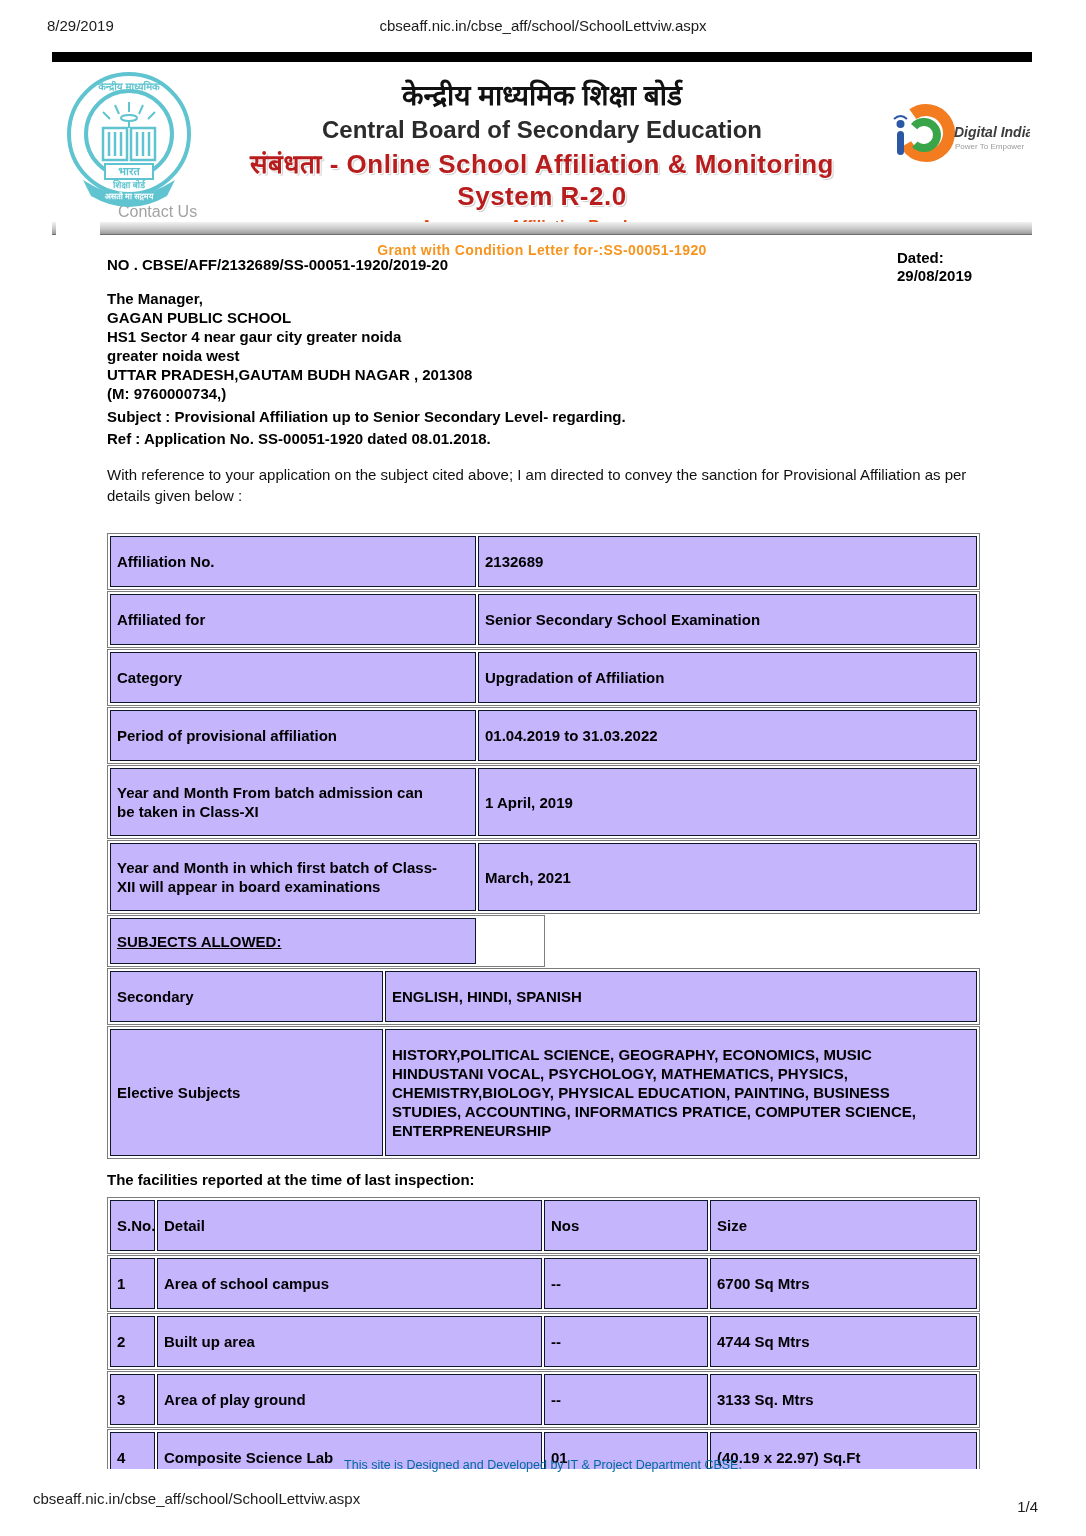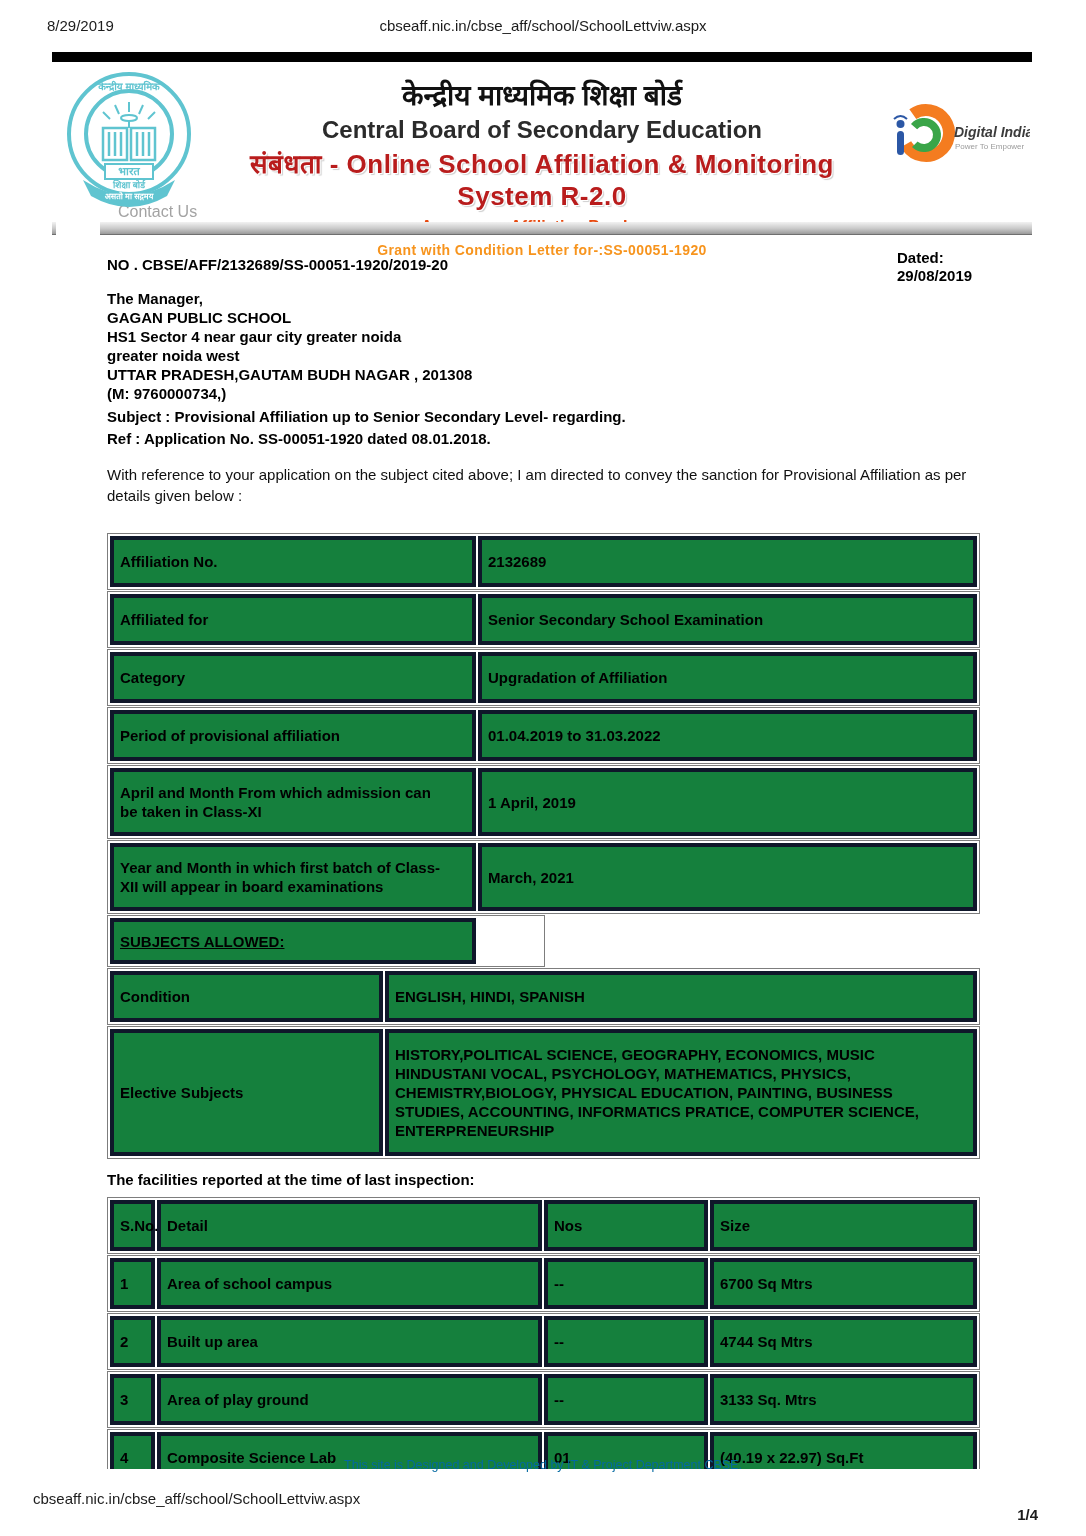--- a/index.html
+++ b/index.html
@@ -5,21 +5,21 @@
   * { margin:0; padding:0; box-sizing:border-box; }
   body { background:#ffffff; font-family:"Liberation Sans", sans-serif; }
   .page { position:relative; width:1086px; height:1536px; background:#fff; overflow:hidden; color:#000; }
 
   
   .print-header { position:absolute; top:17px; left:0; width:100%; font-size:15px; color:#1c1c1c; }
   .print-date { position:absolute; left:47px; top:0; }
   .print-url-top { position:absolute; left:0; width:100%; text-align:center; }
   .print-footer { position:absolute; top:1490px; left:0; width:100%; font-size:15px; color:#1c1c1c; }
   .print-url-bottom { position:absolute; left:33px; top:0; }
-  .page-number { position:absolute; right:48px; top:16px;font-weight:bold; }
+  .page-number { position:absolute; right:48px; top:8px; }
 
   
   .content { position:absolute; left:52px; top:52px; width:980px; }
   .black-bar { width:980px; height:10px; background:#000; }
 
   
   .masthead { position:relative; height:141px; }
   .cbse-logo { position:absolute; left:3px; top:6px; }
   .head-text { position:absolute; left:150px; top:18px; width:680px; text-align:center; }
   .title-hindi { font-size:28px; font-weight:bold; color:#111; line-height:32px; }
@@ -41,22 +41,22 @@
   .no-row { position:relative; line-height:18px; }
   .dated { position:absolute; left:790px; top:-7px; line-height:18px; }
   .address { margin-top:15px; line-height:19px; }
   .subject-line { margin-top:3px; line-height:22px; }
   .reference-line { line-height:22px; }
   .body-par { margin-top:14px; width:862px; font-weight:normal; color:#101010; font-size:15px; line-height:21px; }
 
   .tables { position:absolute; top:277px; left:0; width:873px; }
   .rowtbl { display:flex; gap:2px; border:1px solid #7d7d7d; background:#fff; padding:2px; width:873px; margin-bottom:1px; }
   .rowtbl.half { width:438px; }
-  .cell { border:4px solid #0f172a; display:flex; align-items:center; padding:3px 6px; min-height:51px;
-          line-height:19px; background:#15803d; }
+  .cell { border:1px solid #0f172a; display:flex; align-items:center; padding:3px 6px; min-height:51px;
+          line-height:19px; background:#c4b5fd; }
   .c-label { width:366px; flex:none; white-space:pre-line; }
   .c-value { flex:1; }
   .tall .cell { min-height:68px; }
   .subj .cell { min-height:46px; }
   .subj-text { text-decoration:underline; }
   .c-lang { width:273px; flex:none; }
   .elect .cell { min-height:127px; }
   .elect .c-value { white-space:pre-line; padding-right:40px; }
 
   .fac-heading { margin:12px 0 9px 0; font-size:15px; font-weight:bold; }
@@ -180,38 +180,38 @@
         </div>
         <div class="rowtbl">
           <div class="cell c-label">Category</div>
           <div class="cell c-value">Upgradation of Affiliation</div>
         </div>
         <div class="rowtbl">
           <div class="cell c-label">Period of provisional affiliation</div>
           <div class="cell c-value">01.04.2019 to 31.03.2022</div>
         </div>
         <div class="rowtbl tall">
-          <div class="cell c-label">April and Month From which admission can
+          <div class="cell c-label">Year and Month From batch admission can
 be taken in Class-XI</div>
           <div class="cell c-value">1 April, 2019</div>
         </div>
         <div class="rowtbl tall">
           <div class="cell c-label">Year and Month in which first batch of Class-
 XII will appear in board examinations</div>
           <div class="cell c-value">March, 2021</div>
         </div>
 
         <div class="rowtbl half subj">
           <div class="cell c-label">
             <span class="subj-text">SUBJECTS ALLOWED:</span>
           </div>
         </div>
 
         <div class="rowtbl">
-          <div class="cell c-lang">Condition</div>
+          <div class="cell c-lang">Secondary</div>
           <div class="cell c-value">ENGLISH, HINDI, SPANISH</div>
         </div>
         <div class="rowtbl elect">
           <div class="cell c-lang">Elective Subjects</div>
           <div class="cell c-value">HISTORY,POLITICAL SCIENCE, GEOGRAPHY, ECONOMICS, MUSIC
 HINDUSTANI VOCAL, PSYCHOLOGY, MATHEMATICS, PHYSICS,
 CHEMISTRY,BIOLOGY, PHYSICAL EDUCATION, PAINTING, BUSINESS
 STUDIES, ACCOUNTING, INFORMATICS PRATICE, COMPUTER SCIENCE,
 ENTERPRENEURSHIP</div>
         </div>

